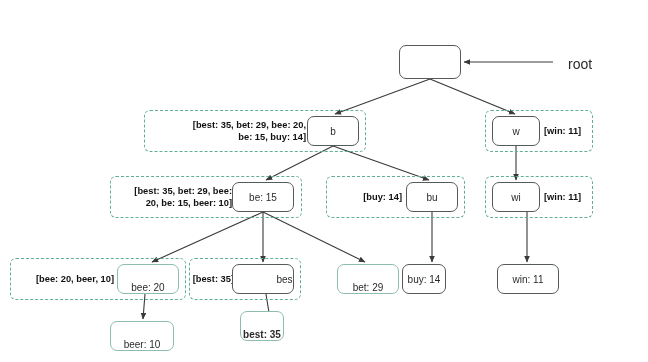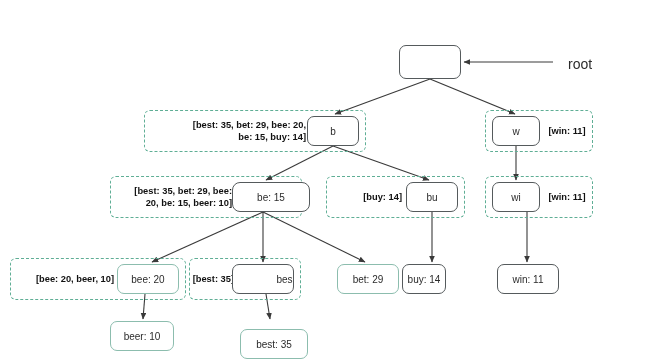--- a/index.html
+++ b/index.html
@@ -36,41 +36,42 @@
     font-size: 10px;
     color: #2b2b2b;
     white-space: nowrap;
     z-index: 3;
   }
   .node.dark {
     border: 1.4px solid #555a5c;
   }
   .node.teal {
     border: 1.3px solid #8cbdae;
+    align-items: flex-end;
   }
   .group {
     position: absolute;
     box-sizing: border-box;
     border: 1.6px dashed #5fae95;
     border-radius: 6px;
     background: transparent;
     z-index: 1;
   }
   .ann {
     position: absolute;
     font-size: 9.3px;
     font-weight: bold;
     color: #111111;
     line-height: 12px;
     text-align: right;
     z-index: 2;
     white-space: pre-line;
   }
   .ann.right {
-    text-align: center;
+    text-align: left;
   }
   .plain-label {
     position: absolute;
     font-size: 14px;
     color: #2b2b2b;
     z-index: 3;
     white-space: nowrap;
   }
 </style>
 </head>
@@ -113,21 +114,21 @@
   <div id="node-layer">
       <div class="node dark" style="left: 399px; top: 45px; width: 62px; height: 34px;">
         <span></span>
       </div>
       <div class="node dark" style="left: 307px; top: 116px; width: 52px; height: 30px;">
         <span>b</span>
       </div>
       <div class="node dark" style="left: 492px; top: 116px; width: 48px; height: 30px;">
         <span>w</span>
       </div>
-      <div class="node dark" style="left: 232px; top: 182px; width: 78px; height: 30px; border-radius: 8px;">
+      <div class="node dark" style="left: 232px; top: 182px; width: 62px; height: 30px;">
         <span>be: 15</span>
       </div>
       <div class="node dark" style="left: 406px; top: 182px; width: 52px; height: 30px;">
         <span>bu</span>
       </div>
       <div class="node dark" style="left: 492px; top: 182px; width: 48px; height: 30px;">
         <span>wi</span>
       </div>
       <div class="node teal" style="left: 117px; top: 264px; width: 62px; height: 30px;">
         <span>bee: 20</span>
@@ -140,21 +141,21 @@
       </div>
       <div class="node dark" style="left: 402px; top: 264px; width: 44px; height: 30px;">
         <span>buy: 14</span>
       </div>
       <div class="node dark" style="left: 497px; top: 264px; width: 62px; height: 30px;">
         <span>win: 11</span>
       </div>
       <div class="node teal" style="left: 110px; top: 321px; width: 64px; height: 30px;">
         <span>beer: 10</span>
       </div>
-      <div class="node teal" style="left: 240px; top: 329px; width: 68px; height: 30px;">
+      <div class="node teal" style="left: 240px; top: 311px; width: 44px; height: 30px; font-weight: bold;">
         <span>best: 35</span>
       </div>
     </div>
   <div id="annotation-layer">
       <div class="ann" style="left: 148px; top: 119px; width: 158px;">[best: 35, bet: 29, bee: 20,
 be: 15, buy: 14]</div>
       <div class="ann right" style="left: 544px; top: 125px; width: 46px;">[win: 11]</div>
       <div class="ann" style="left: 114px; top: 185px; width: 118px;">[best: 35, bet: 29, bee:
 20, be: 15, beer: 10]</div>
       <div class="ann" style="left: 330px; top: 191px; width: 72px;">[buy: 14]</div>

